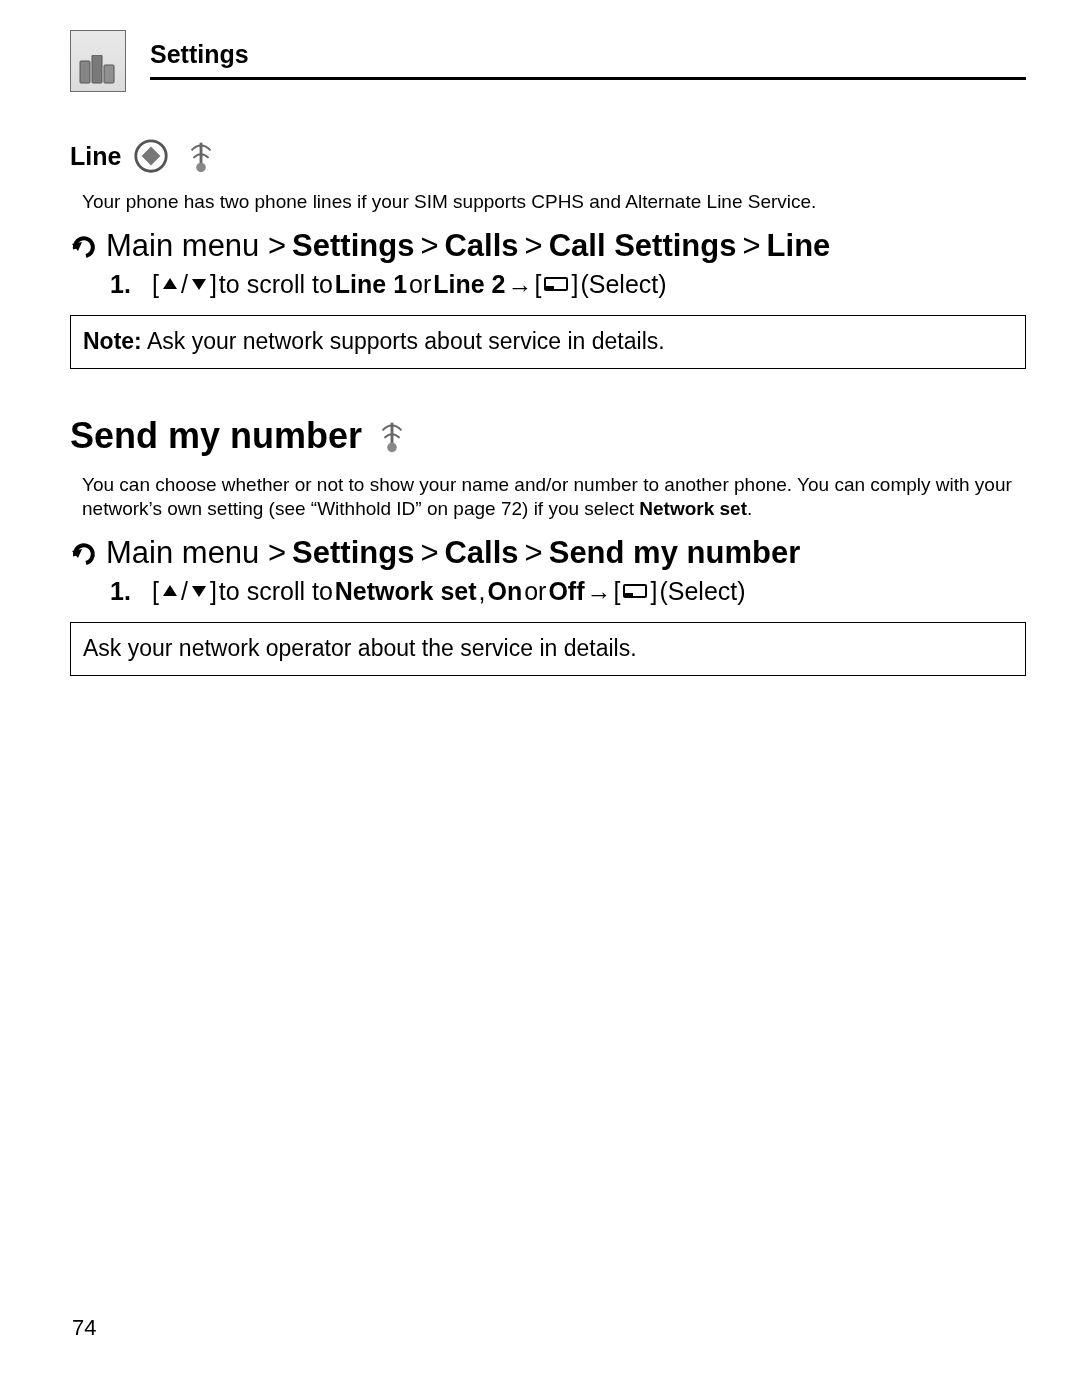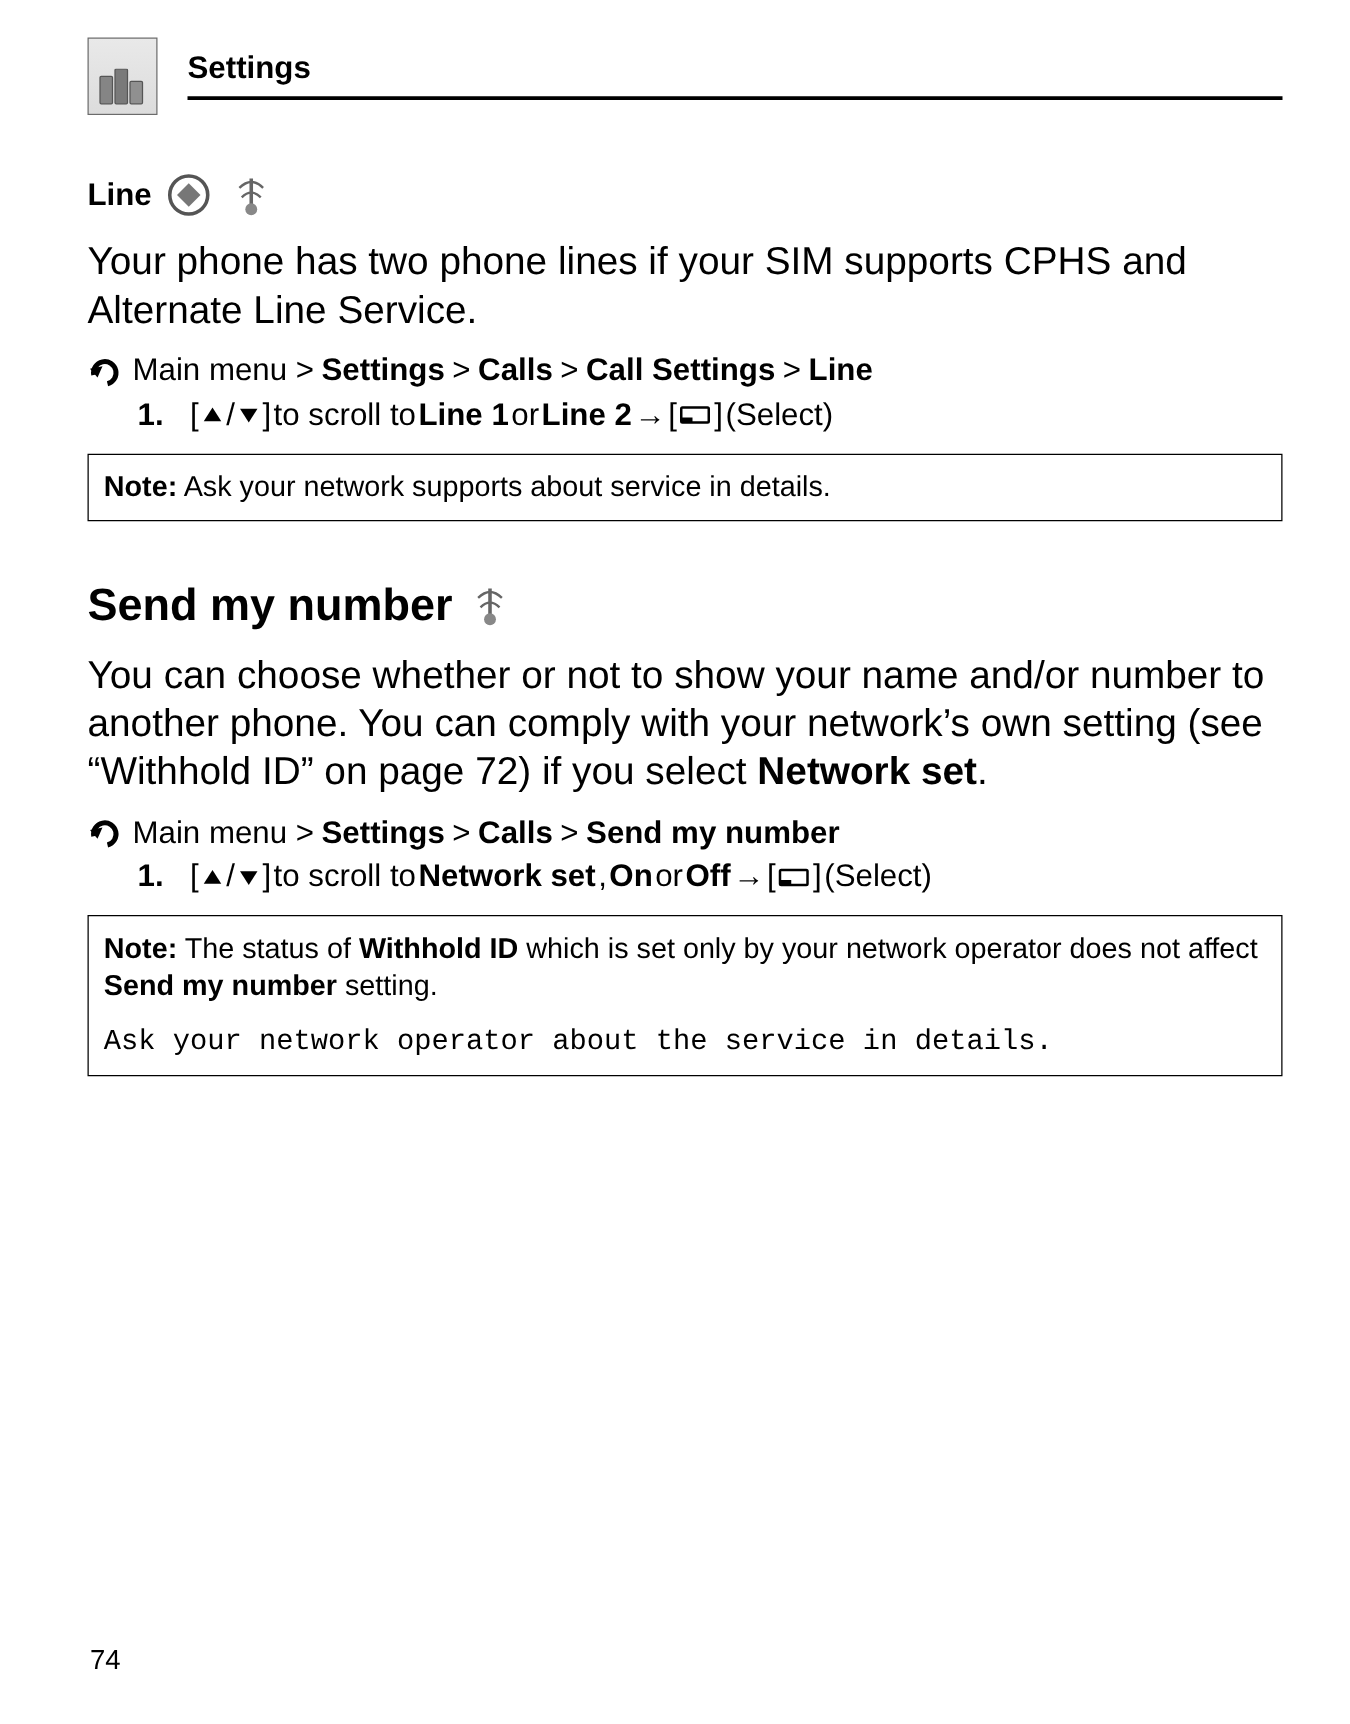--- a/index.html
+++ b/index.html
@@ -69,33 +69,33 @@
   .feature-icon {
     width: 40px; height: 40px;
     display: inline-flex;
     align-items: center;
     justify-content: center;
   }
   .feature-icon svg { width: 38px; height: 38px; }
 
   
   p.body {
-    font-size: 31px;
+    font-size: 19px;
     line-height: 1.25;
-    margin: 0 0 14px 0;
+    margin: 0 0 14px 12px;
   }
   .bold { font-weight: bold; }
 
   
   .navpath {
     display: flex;
     align-items: center;
     flex-wrap: wrap;
     gap: 6px;
-    font-size: 25px;
+    font-size: 31px;
     margin: 6px 0 6px 0;
   }
   .go-icon {
     width: 30px; height: 30px;
     display: inline-flex;
     align-items: center;
     justify-content: center;
   }
 
   
@@ -287,20 +287,17 @@
             <rect x="2" y="3" width="22" height="12" rx="1" fill="none" stroke="#000" stroke-width="2"></rect>
             <rect x="2" y="11" width="9" height="4" fill="#000"></rect>
           </svg>
         </span>
       <span>]</span>
       <span> (Select)</span>
     </span>
   </div>
 
   <div class="note-box">
-    <p>
-      <span class="bold">Note:</span><span> The status of </span><span class="bold">Withhold ID</span><span> which is set only by your network operator does not affect </span><span class="bold">Send my number</span><span> setting.</span>
-    </p>
     <p>Ask your network operator about the service in details.</p>
   </div>
 
   <div class="footer">74</div>
 </div>
 
 </body></html>

